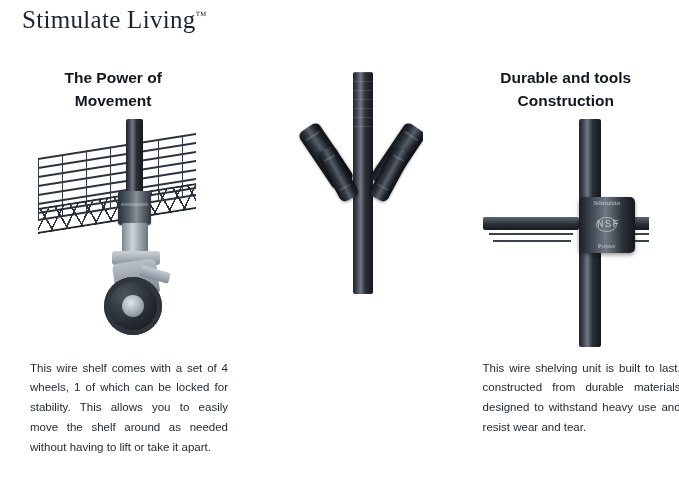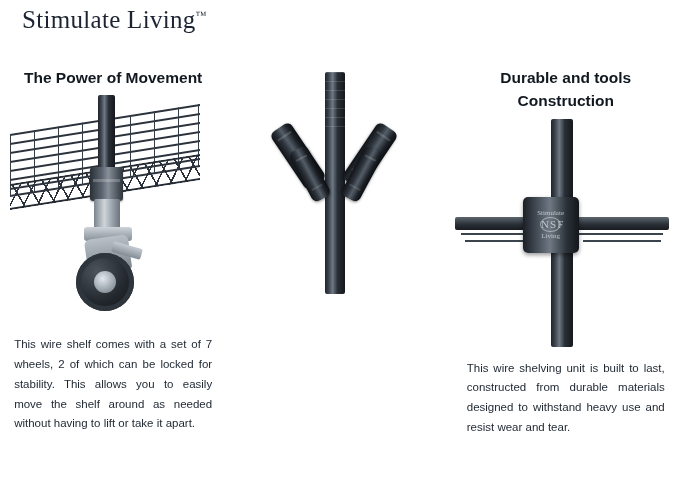--- a/index.html
+++ b/index.html
@@ -38,24 +38,24 @@
     position: absolute;
     left: 0;
     top: 66px;
     width: 679px;
     display: flex;
     flex-direction: row;
   }
   .col {
     width: 226.3px;
     box-sizing: border-box;
-    padding: 0 2px;
+    padding: 0 30px;
     display: flex;
     flex-direction: column;
-    align-items: center;
+    align-items: flex-start;
   }
   .col-title {
     font-size: 15.5px;
     font-weight: bold;
     color: #111820;
     text-align: center;
     line-height: 1.5;
     margin: 0 0 6px 0;
   }
   .figure {
@@ -272,21 +272,21 @@
   }
   .f3-bar-l { left: 0px; width: 96px; }
   .f3-bar-r { left: 118px; width: 96px; }
   .f3-wire {
     position: absolute;
     height: 2px;
     background: #3b434c;
   }
   .f3-collar {
     position: absolute;
-    left: 68px;
+    left: 96px;
     top: 78px;
     width: 56px;
     height: 56px;
     border-radius: 5px;
     background: linear-gradient(90deg,#1b1f25 0%,#3f4751 22%,#6f7983 48%,#2b3138 78%,#14171c 100%);
     box-shadow: 0 2px 4px rgba(0,0,0,.4);
     display: flex;
     align-items: center;
     justify-content: center;
   }
@@ -299,22 +299,23 @@
     opacity: .85;
   }
   .f3-logo .nsf {
     display: block;
     font-size: 11px;
     letter-spacing: 1px;
     border: 1px solid rgba(207,214,220,.7);
     border-radius: 50%;
     width: 19px;
     height: 13px;
-    margin: 0 auto;
+    margin: 10px auto;
     line-height: 13px;
+    font-family: Liberation Mono, monospace;
   }
 </style>
 </head>
 <body>
 
 <div class="page">
 
   <div class="brand">
     <span>Stimulate Living</span><span class="tm">™</span>
   </div>
@@ -352,21 +353,21 @@
         <div class="pole f1-pole"></div>
         <div class="f1-collar"></div>
         <div class="f1-caster-stem"></div>
         <div class="f1-caster-plate"></div>
         <div class="f1-fork"></div>
         <div class="f1-brake"></div>
         <div class="f1-wheel"></div>
         <div class="f1-hub"></div>
       </div>
 
-      <div class="caption">This wire shelf comes with a set of 7 wheels, 2 of which can be locked for stability. This allows you to easily move the shelf around as needed without having to lift or take it apart.</div>
+      <div class="caption">This wire shelf comes with a set of 4 wheels, 1 of which can be locked for stability. This allows you to easily move the shelf around as needed without having to lift or take it apart.</div>
     </div>
 
     <div class="col">
 
       <div class="figure">
         <div class="pole f2-pole"></div>
         <div class="pole-rings f2-pole-top-rings"></div>
         <div class="f2-clip f2-clip-l"></div>
         <div class="f2-clip f2-clip-r"></div>
         <div class="f2-clip f2-clip-l2"></div>
@@ -383,21 +384,21 @@
         <div class="f3-bar f3-bar-r"></div>
         <div class="f3-wire" style="left:6px; top:114px; width:84px;"></div>
         <div class="f3-wire" style="left:124px; top:114px; width:84px;"></div>
         <div class="f3-wire" style="left:10px; top:121px; width:78px;"></div>
         <div class="f3-wire" style="left:128px; top:121px; width:78px;"></div>
         <div class="pole f3-pole"></div>
         <div class="f3-collar">
           <div class="f3-logo">
             <span>Stimulate</span>
             <span class="nsf">NSF</span>
-            <span>Living</span>
+            <span>Power</span>
           </div>
         </div>
       </div>
 
       <div class="caption">This wire shelving unit is built to last, constructed from durable materials designed to withstand heavy use and resist wear and tear.</div>
     </div>
 
   </div>
 </div>
 

